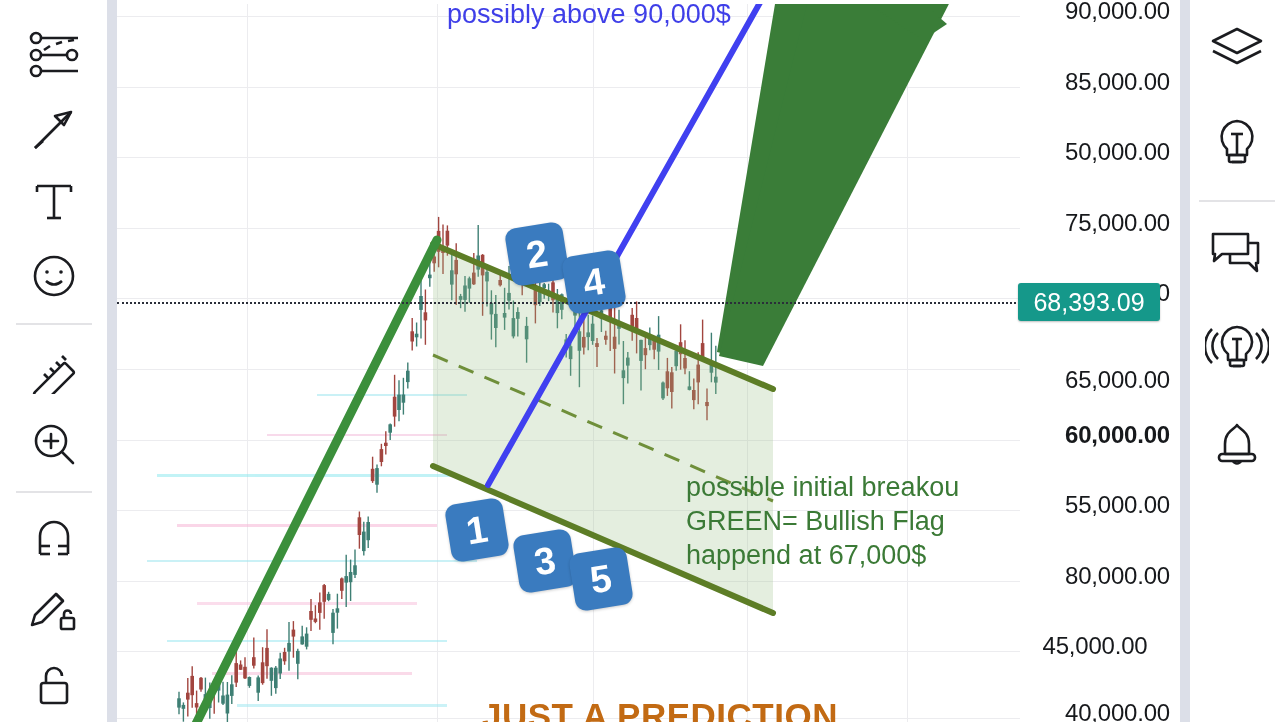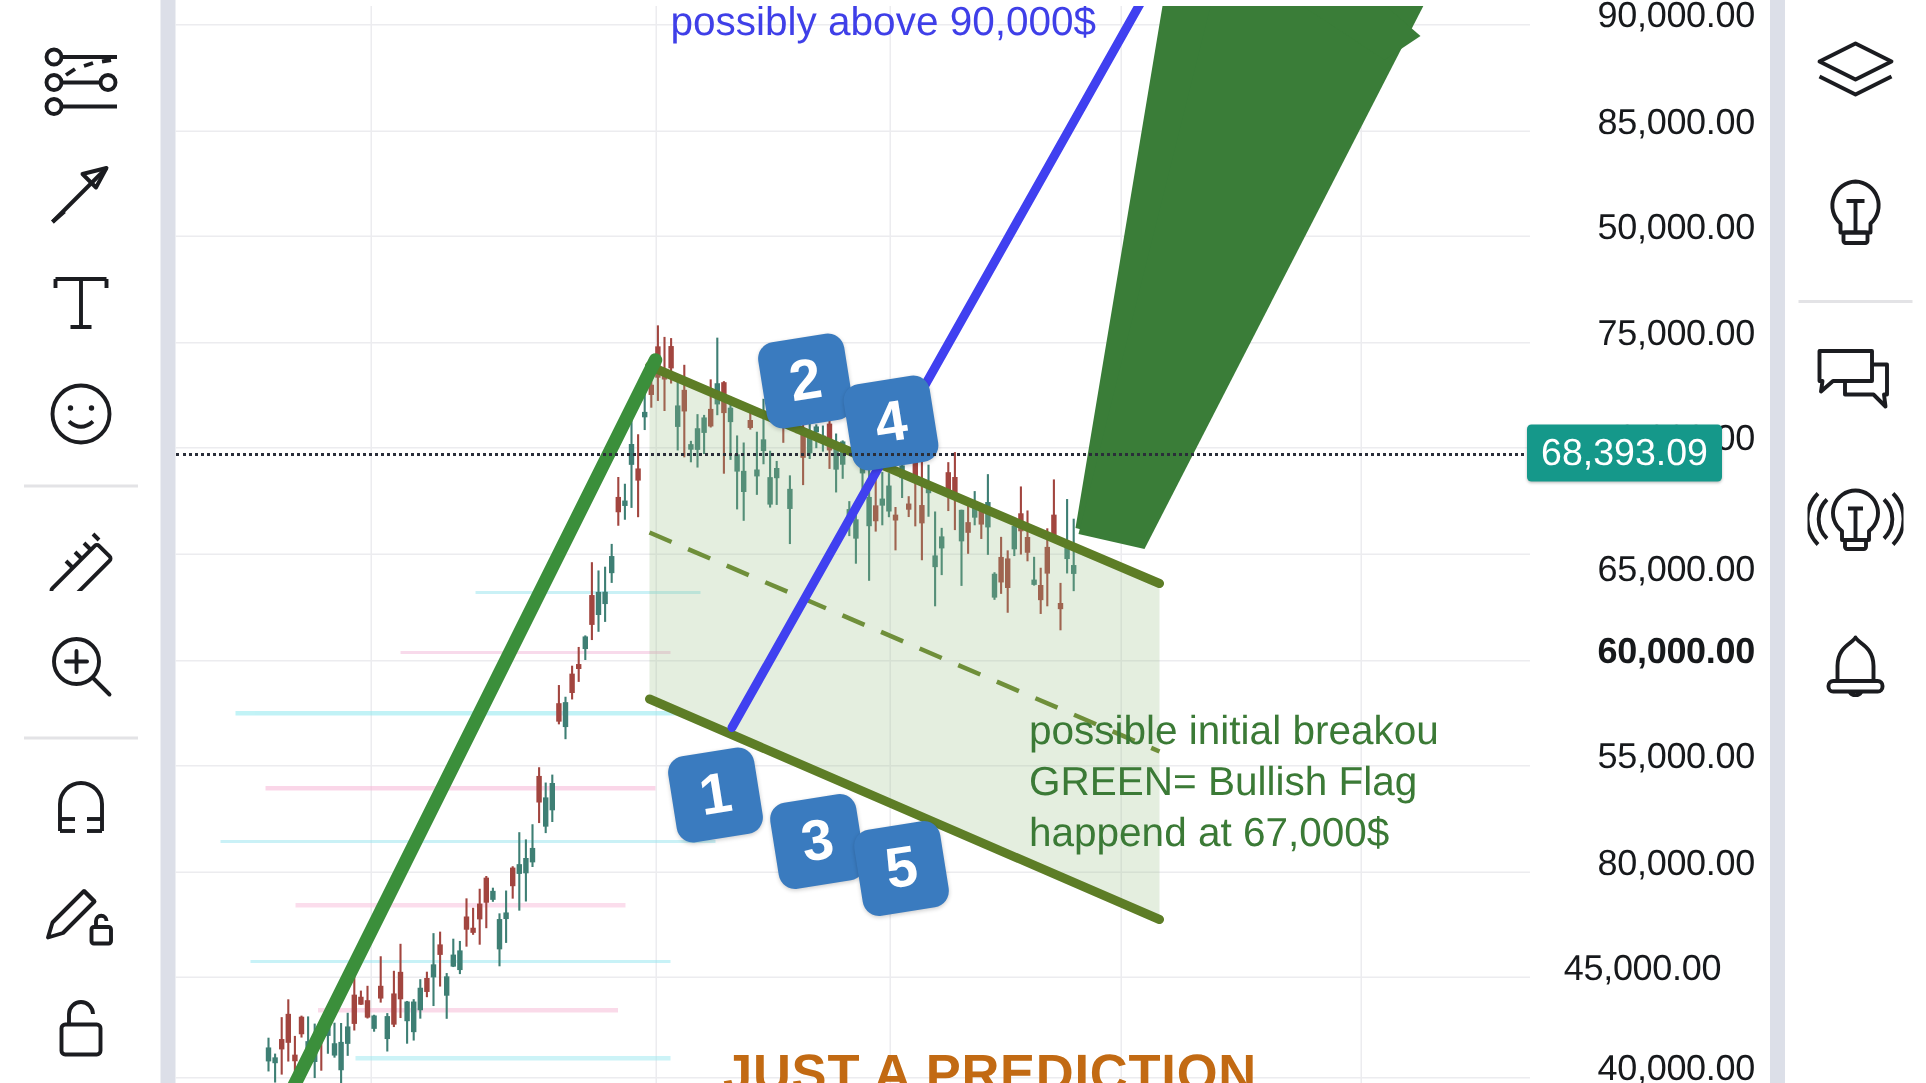--- a/index.html
+++ b/index.html
@@ -66,21 +66,21 @@
     position: absolute; left: 1020px; top: 0; width: 160px; height: 648px;
     background: #ffffff; z-index: 30;
   }
   .price-tick {
     position: absolute; left: 0; width: 150px;
     text-align: right; font-size: 24px; color: #17191c;
     font-family: "Liberation Sans", sans-serif;
     letter-spacing: -0.2px;
   }
   #price-badge {
-    position: absolute; left: 1018px; width: 130px; height: 38px;
+    position: absolute; left: 1018px; width: 142px; height: 38px;
     background: #15988a; border-radius: 3px;
     display: flex; align-items: center; justify-content: center;
     color: #ffffff; font-size: 25px; z-index: 33;
     box-shadow: 0 1px 2px rgba(0,0,0,.25);
   }
   #price-line {
     position: absolute; left: 117px; width: 903px; height: 0;
     border-top: 2px dotted #2a2e39; z-index: 22;
   }
 

